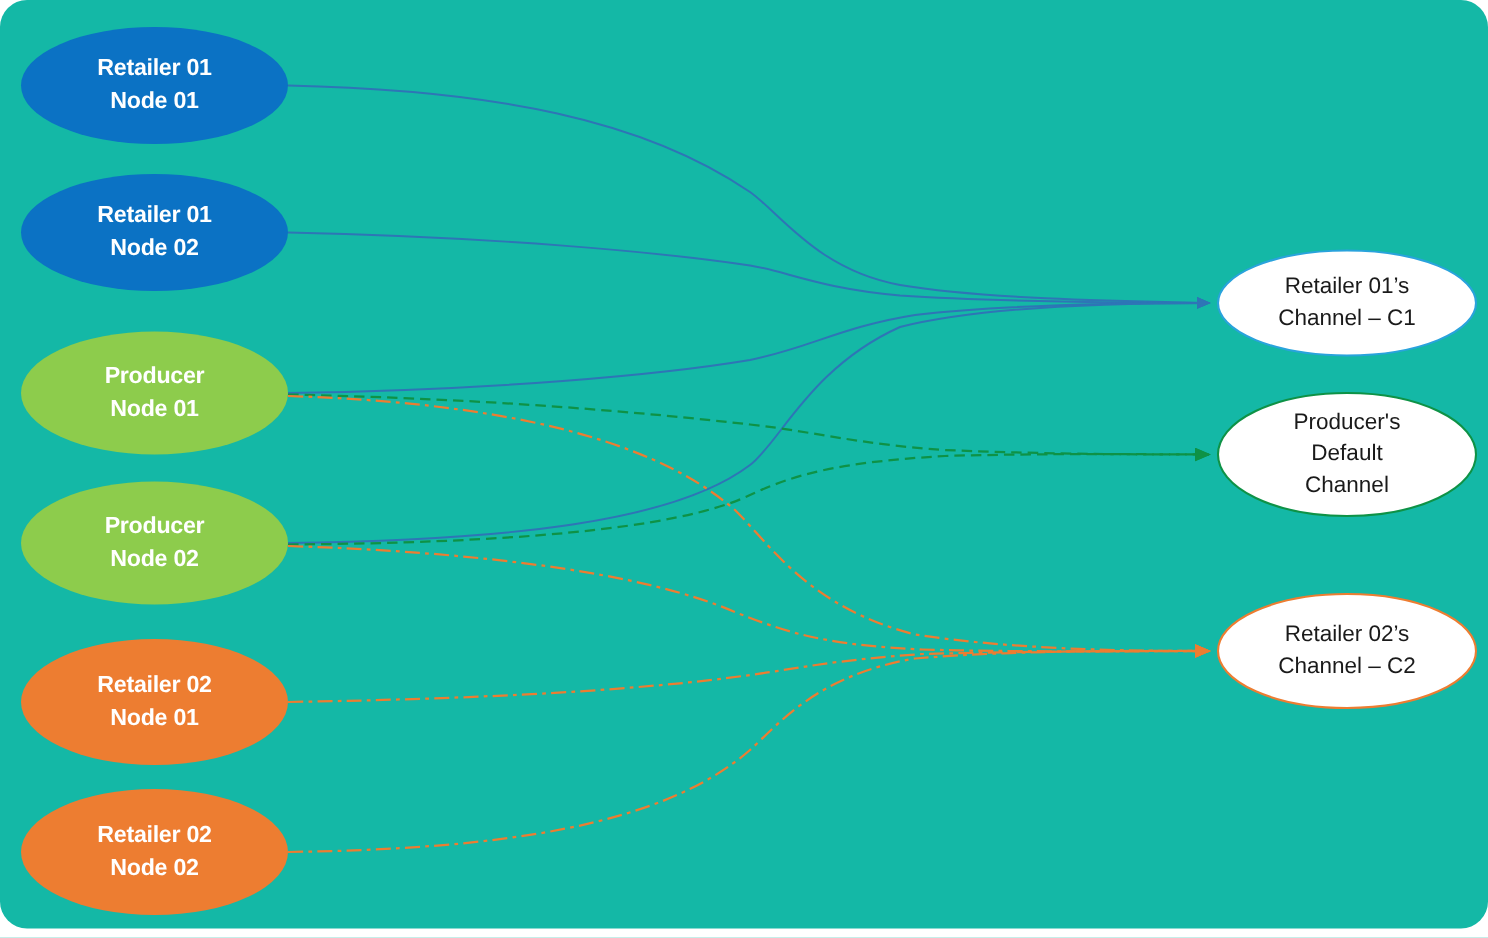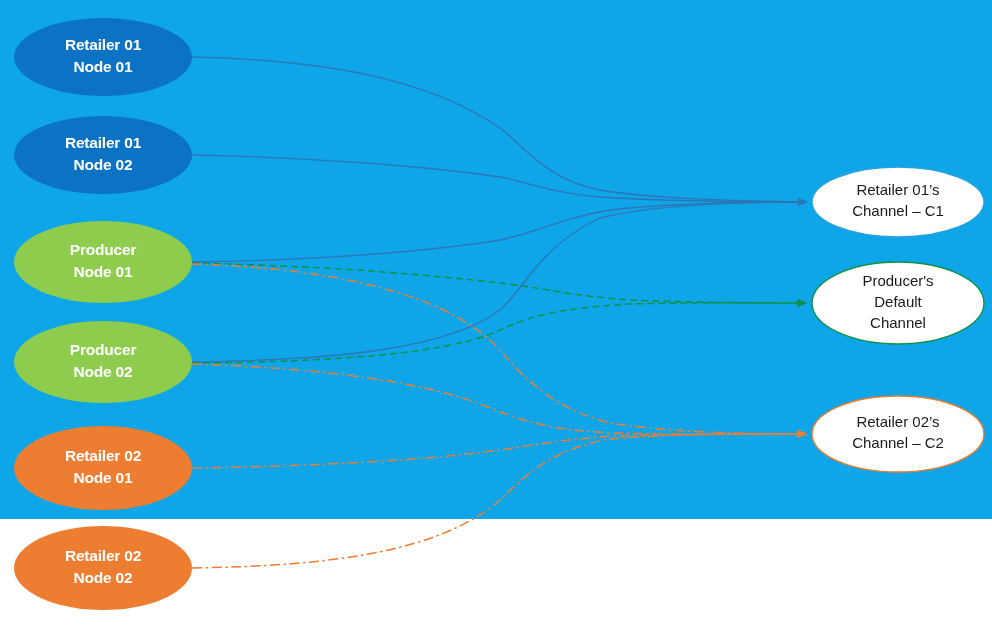--- a/index.html
+++ b/index.html
@@ -11,22 +11,23 @@
   body {
     width: 992px;
     height: 625px;
     font-family: "Liberation Sans", sans-serif;
     overflow: hidden;
     position: relative;
   }
   #diagram-root {
     position: relative;
     width: 992px;
-    height: 519px;
-    background: #0ea5e9;
+    height: 619px;
+    background: #14b8a6;
+    border-radius: 18px;
   }
   svg#diagram-canvas {
     position: absolute;
     top: 0;
     left: 0;
     width: 992px;
     height: 625px;
     display: block;
   }
   .node-label {

